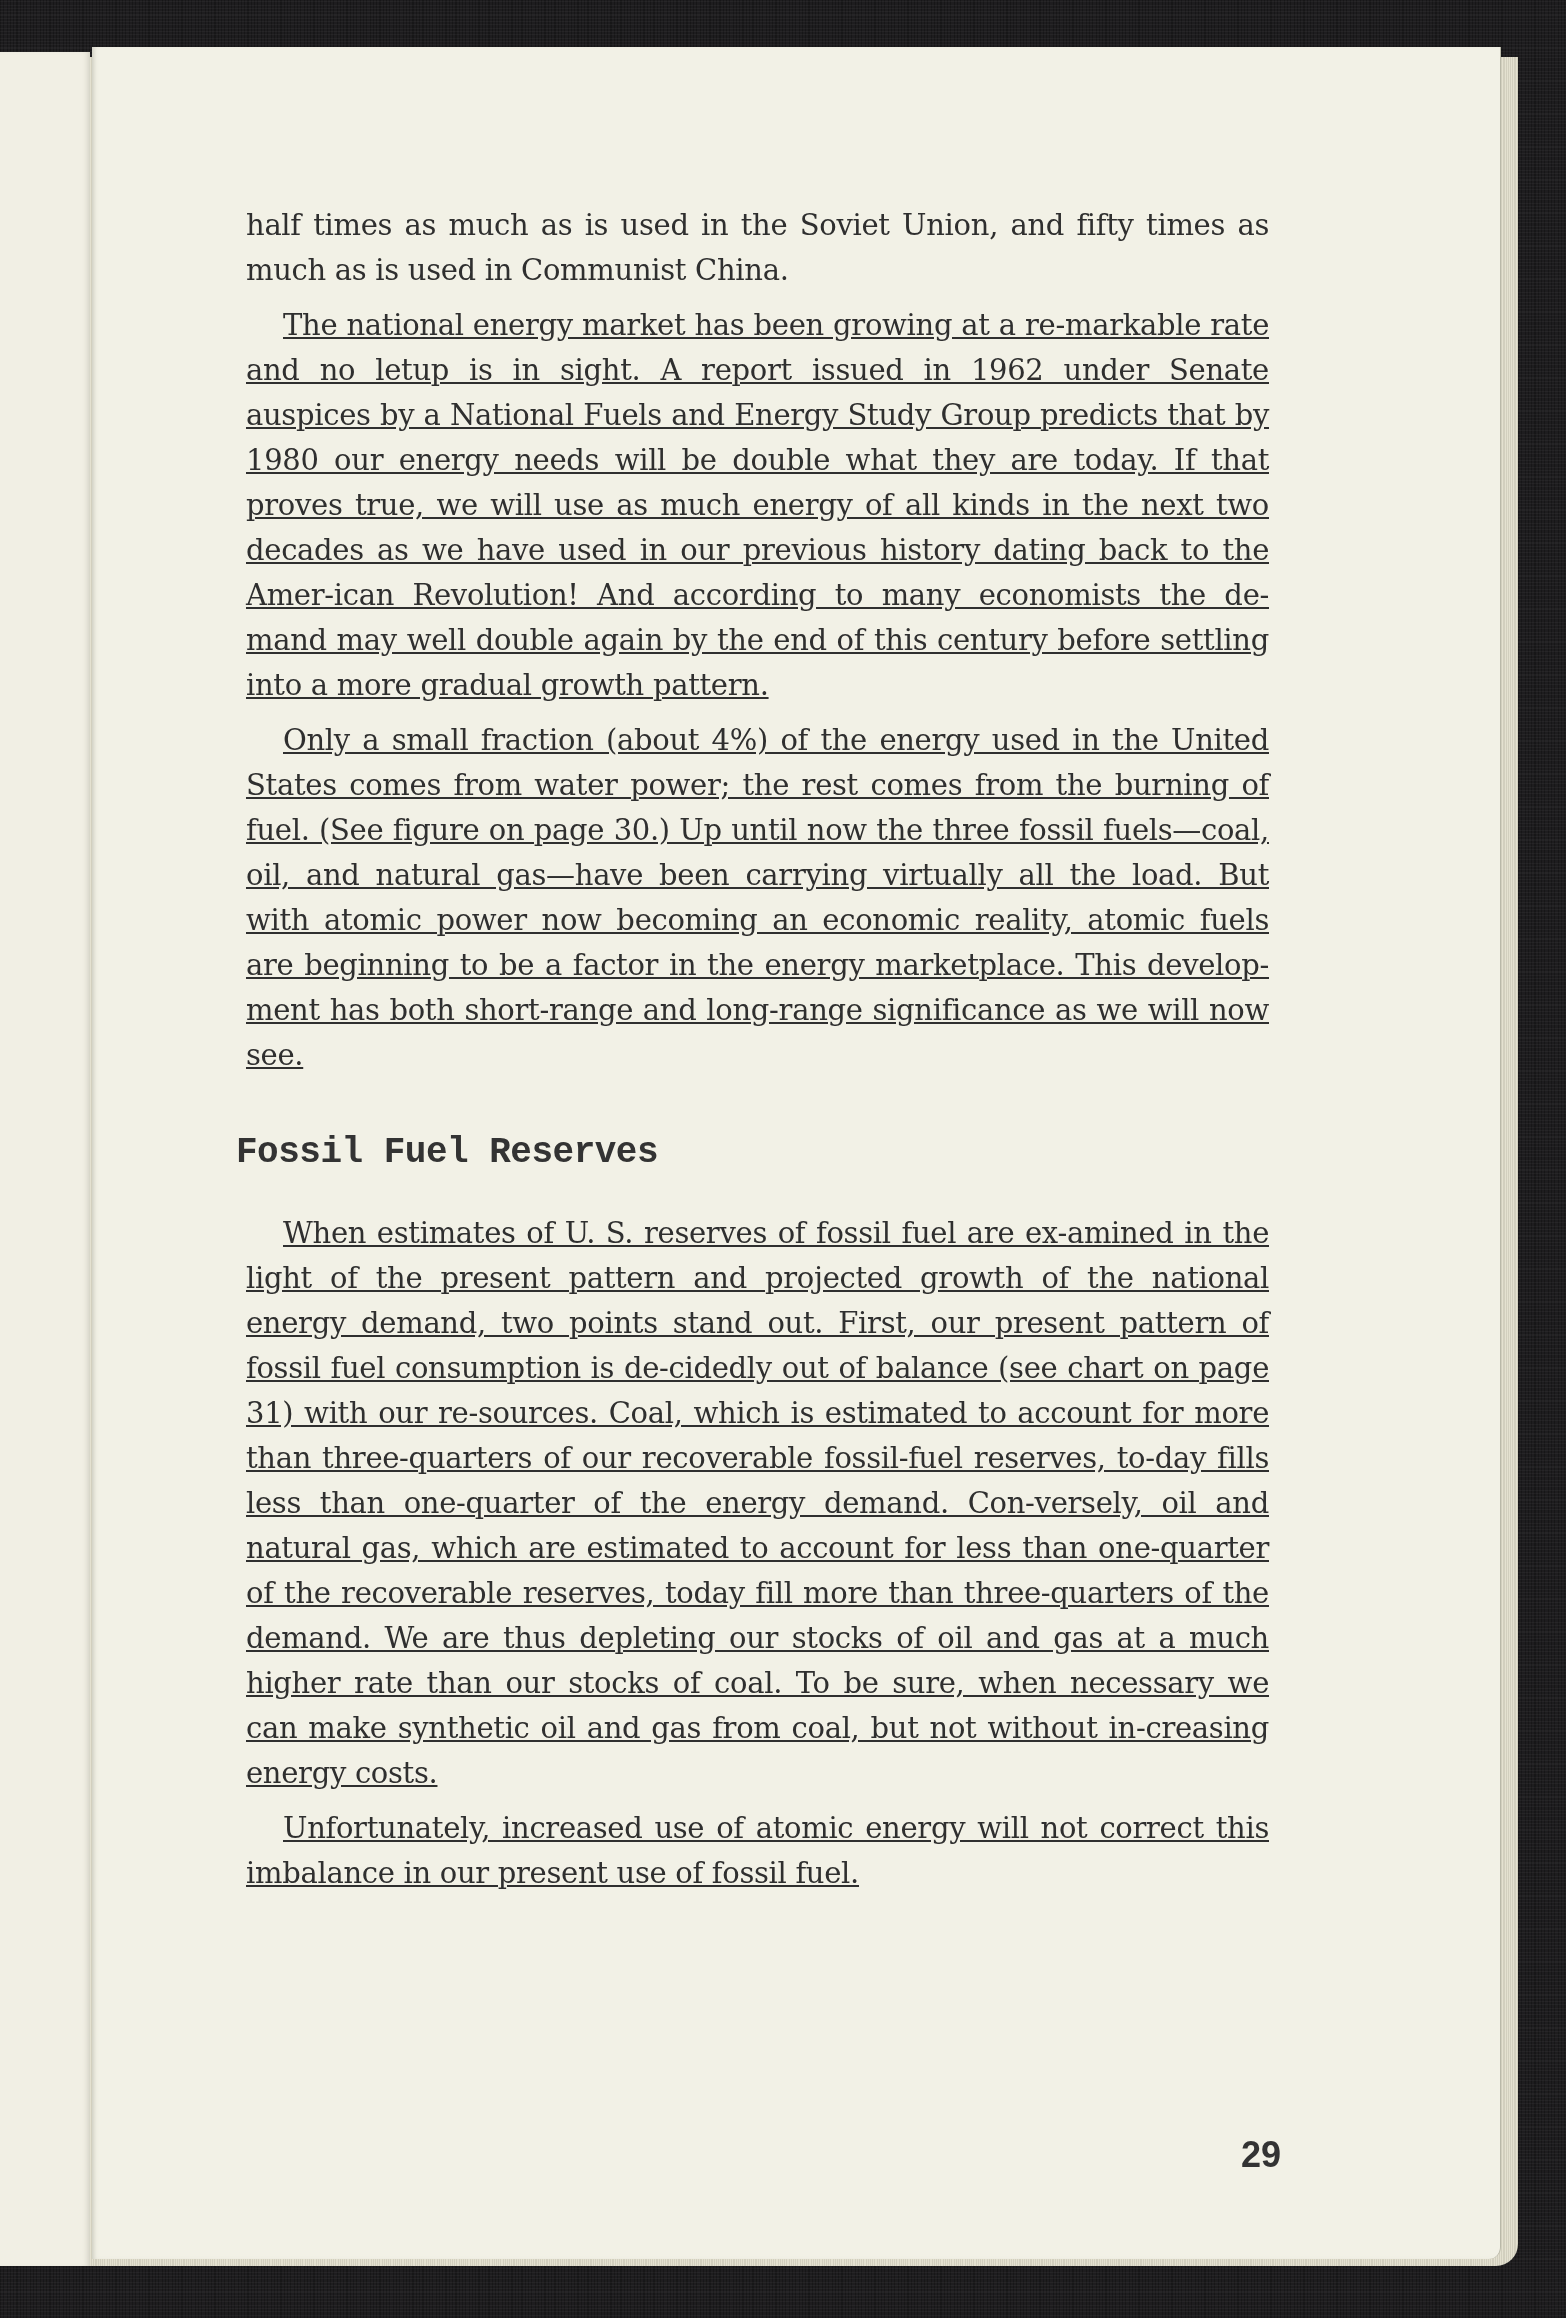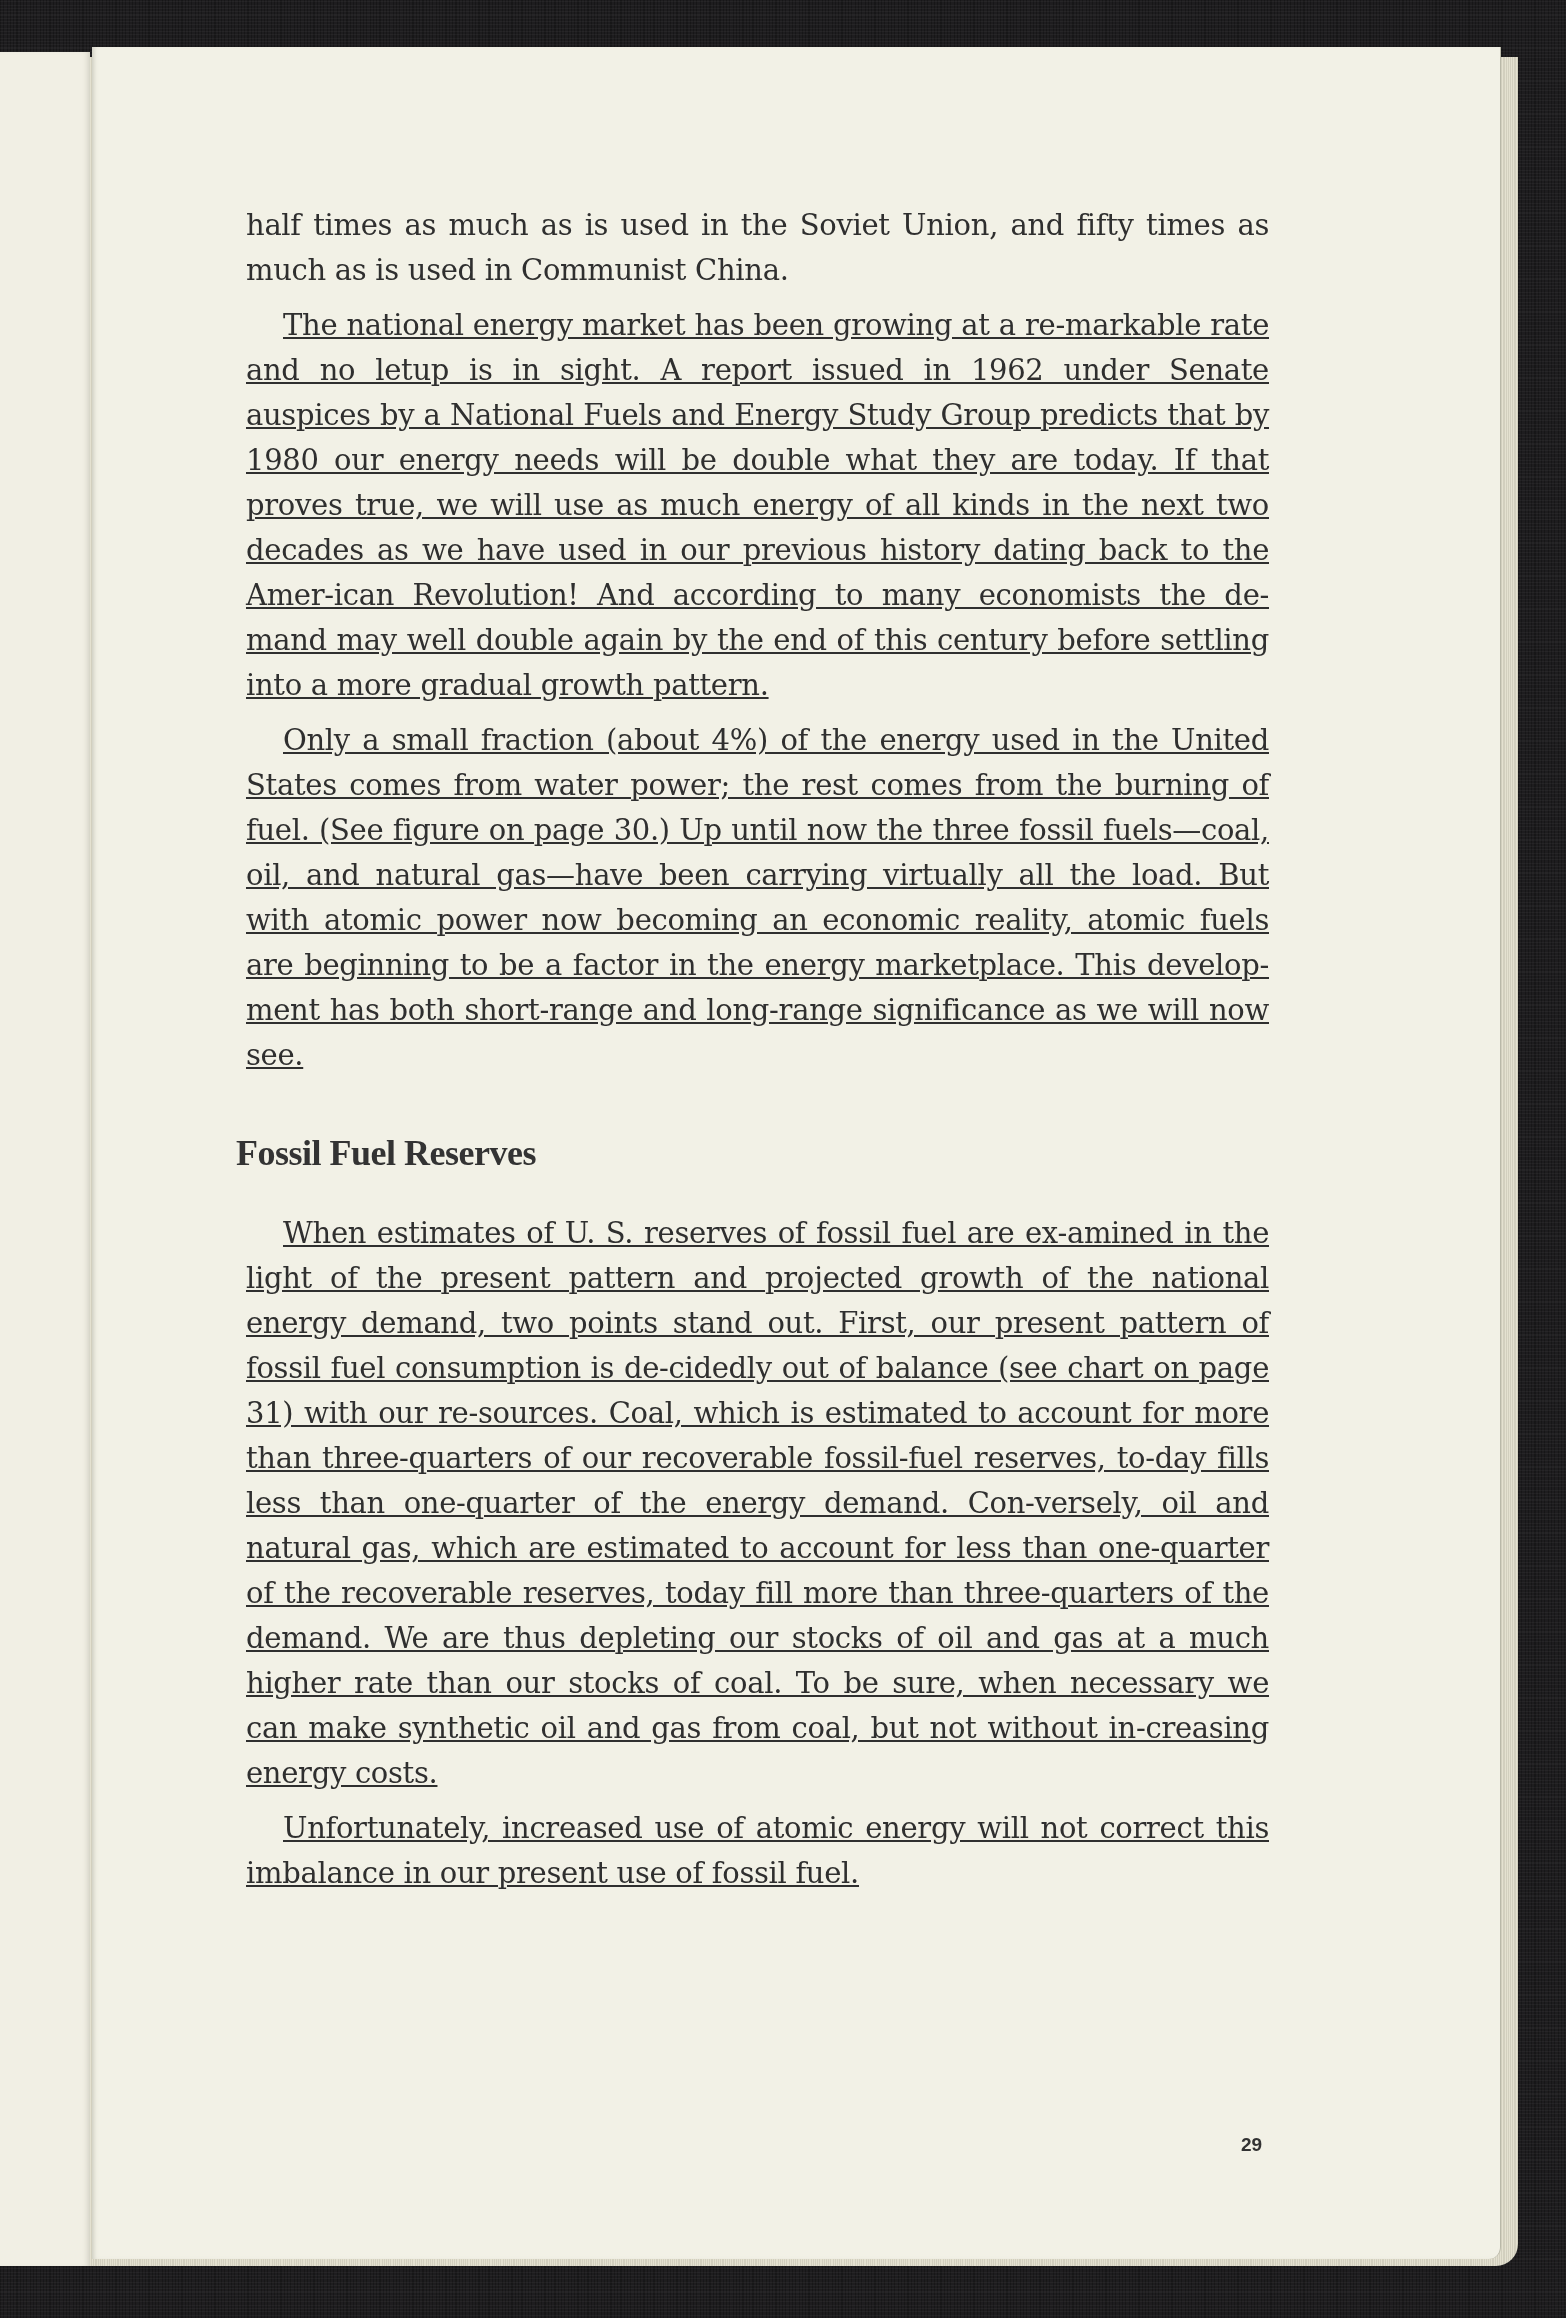--- a/index.html
+++ b/index.html
@@ -63,36 +63,36 @@
       text-indent: 0;
     }
     .text-block p.indent {
       text-indent: 37px;
       text-decoration: underline;
     }
     .text-block p.cont {
       text-indent: 0;
     }
     .heading {
-      font-family: Liberation Serif, serif;
+      font-family: Liberation Mono, monospace;
       font-weight: bold;
       font-size: 36px;
       color: #333;
       margin: 57px 0 40px 0;
       line-height: 1;
       letter-spacing: -0.5px;
       text-align: left;
     }
     .page-number {
       position: absolute;
       left: 1241px;
       top: 2134px;
       font-family: "Liberation Sans", sans-serif;
       font-weight: bold;
-      font-size: 19px;
+      font-size: 36px;
       color: #333;
     }
   </style>
 </head>
 <body>
 
 <div class="left-page"></div>
 <div class="page-stack"></div>
 
 <div class="right-page">

